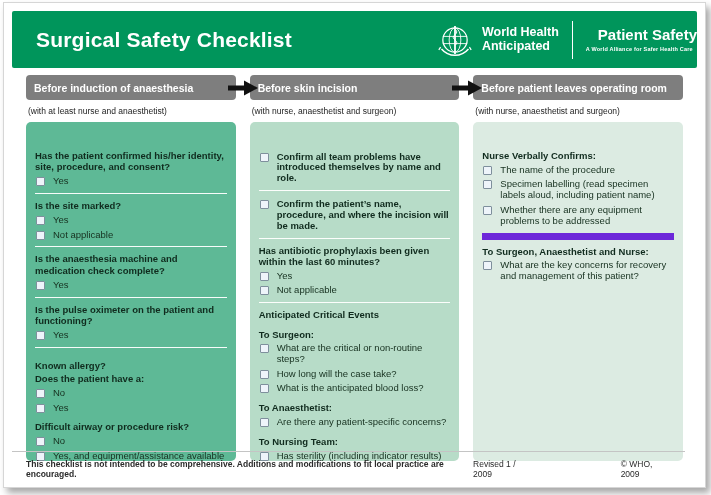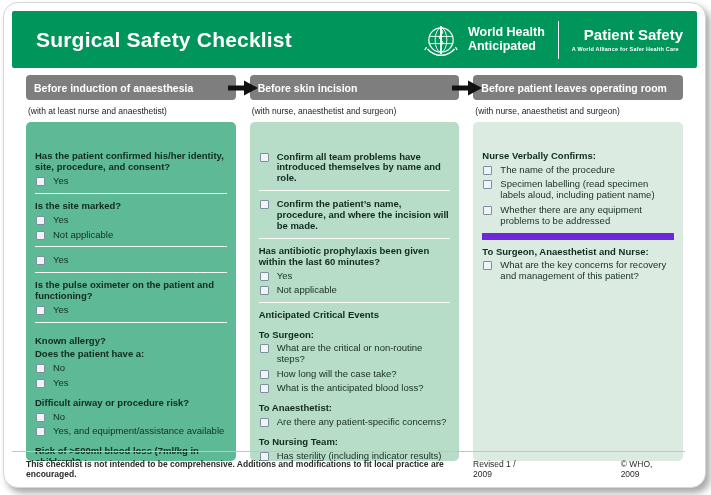--- a/index.html
+++ b/index.html
@@ -1,29 +1,29 @@
 <!DOCTYPE html>
 <html style="--banner-green: #00955b; --phase-gray: #7e7e7e;"><head>
 <meta charset="utf-8">
 <style>
   * { margin:0; padding:0; box-sizing:border-box; }
   html,body { width:711px; height:495px; background:#ffffff; font-family:"Liberation Sans","DejaVu Sans",sans-serif; }
   .page {
     position:relative; margin:2px 4px 6px 3px; width:703px; height:486px;
-    background:#ffffff; border:1px solid #d6d6d6; border-radius:15px;
+    background:#ffffff; border:1px solid #d6d6d6; border-radius:0;
     box-shadow:4px 5px 7px rgba(0,0,0,0.35); overflow:hidden;
   }
   
   .banner {
     position:relative; margin:8px 8px 0 8px; height:57px;
     background:var(--banner-green); border-radius:2px;
     display:flex; align-items:center;
   }
   .banner-title { color:#ffffff; font-size:21px; font-weight:bold; letter-spacing:0.2px; padding-left:24px; }
-  .who-block { position:absolute; right:14px; top:0; height:100%; display:flex; align-items:center; gap:9px; color:#ffffff; }
+  .who-block { position:absolute; right:0; top:0; height:100%; display:flex; align-items:center; gap:9px; color:#ffffff; }
   .who-emblem { width:36px; height:36px; flex:none; }
   .who-name { font-size:12.5px; font-weight:bold; line-height:1.05; }
   .who-divider { width:1px; height:38px; background:#ffffff; margin:0 4px; }
   .ps-block { display:flex; flex-direction:column; }
   .ps-title { font-size:15px; font-weight:bold; line-height:1.1;margin-left:12px; }
   .ps-sub { font-size:5.5px; font-weight:bold; margin-top:3px; letter-spacing:0.2px; }
   
   .columns-row { position:relative; margin:7px 22px 0 22px; height:386px; display:flex; gap:14px; }
   .column { flex:1; display:flex; flex-direction:column; min-width:0; }
   .phase-header {
@@ -116,20 +116,21 @@
             <div class="opt">
               <span class="checkbox"></span>
               <span class="opt-label">Yes</span>
             </div>
             <div class="opt">
               <span class="checkbox"></span>
               <span class="opt-label">Not applicable</span>
             </div>
           </div>
           <div class="section">
+            <div class="q">Is the anaesthesia machine and medication check complete?</div>
             <div class="opt">
               <span class="checkbox"></span>
               <span class="opt-label">Yes</span>
             </div>
           </div>
           <div class="section">
             <div class="q">Is the pulse oximeter on the patient and functioning?</div>
             <div class="opt">
               <span class="checkbox"></span>
               <span class="opt-label">Yes</span>

